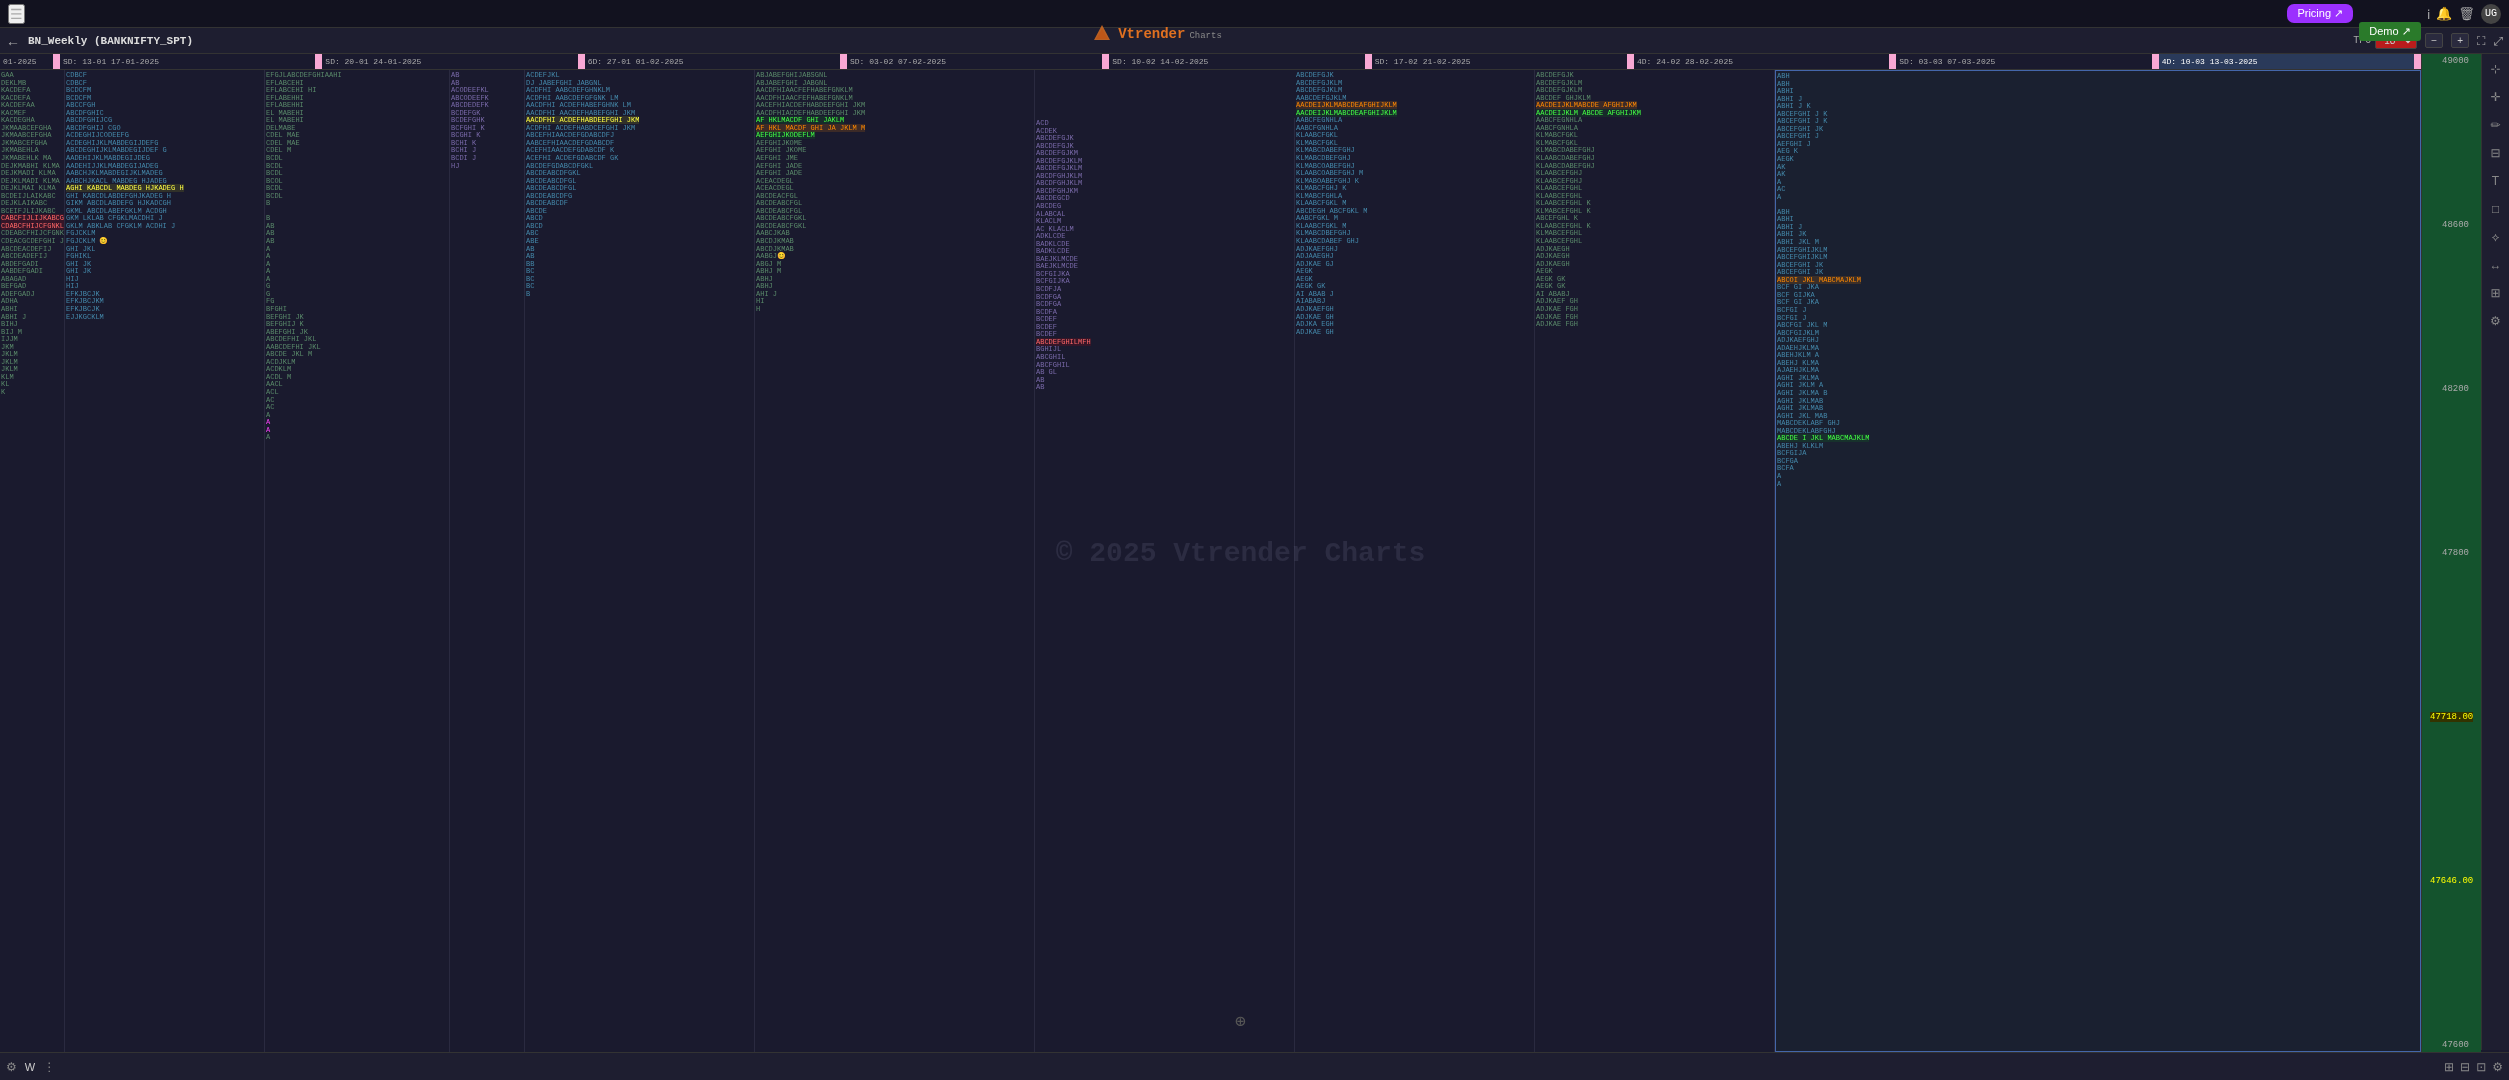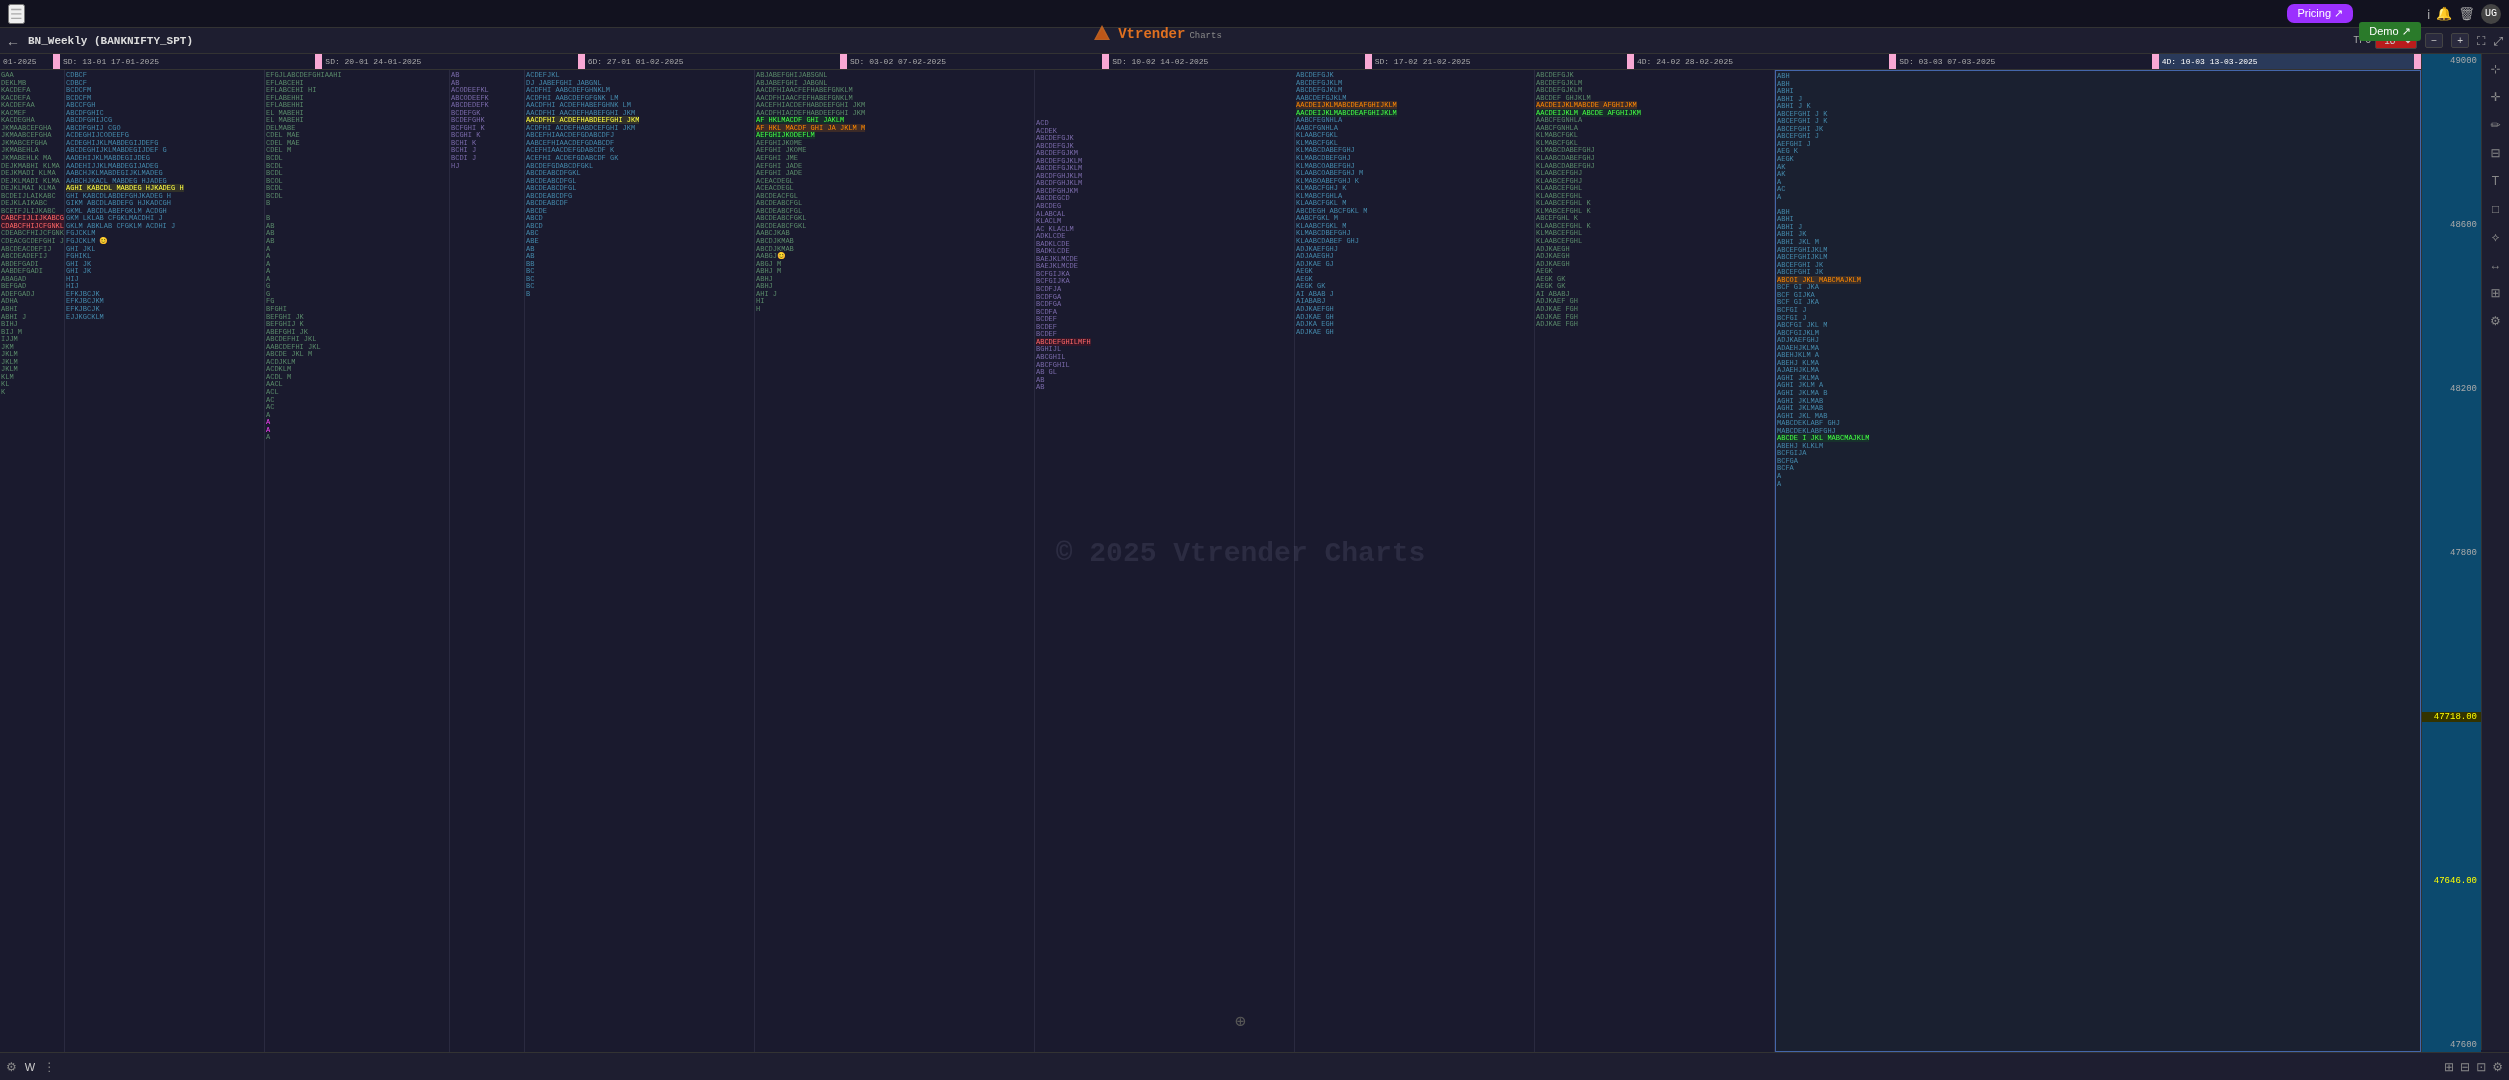--- a/index.html
+++ b/index.html
@@ -201,26 +201,26 @@
       overflow: hidden;
     }
 
     
     .price-axis {
       position: absolute;
       top: 0;
       right: 0;
       width: 60px;
       bottom: 0;
-      background: #0c4a6e;
+      background: #14532d;
       border-left: 1px solid #333;
       display: flex;
       flex-direction: column;
       justify-content: space-between;
-      padding: 2px 0;
+      padding: 2px 8px;
     }
     .price-label {
       color: #aaa;
       font-size: 9px;
       text-align: right;
       padding-right: 4px;
     }
     .price-label.highlight {
       color: #ffff00;
       background: #333300;

